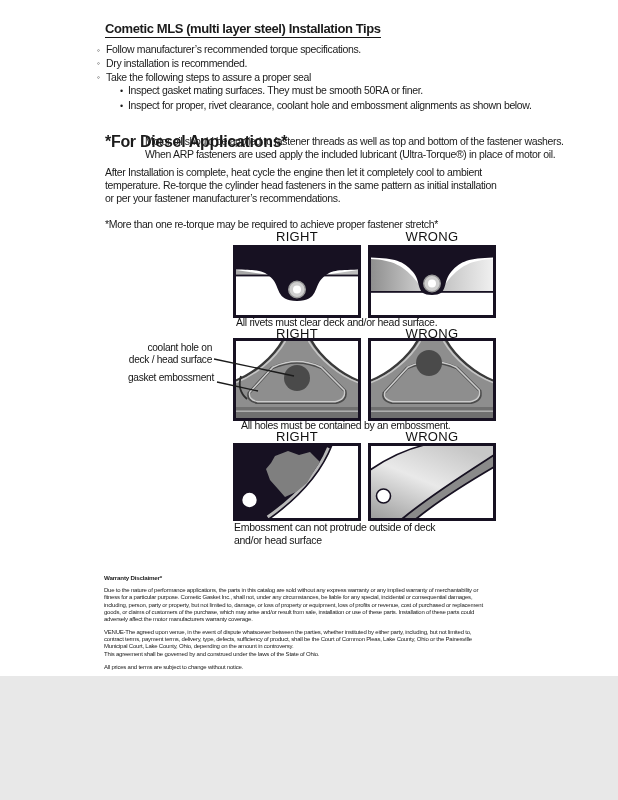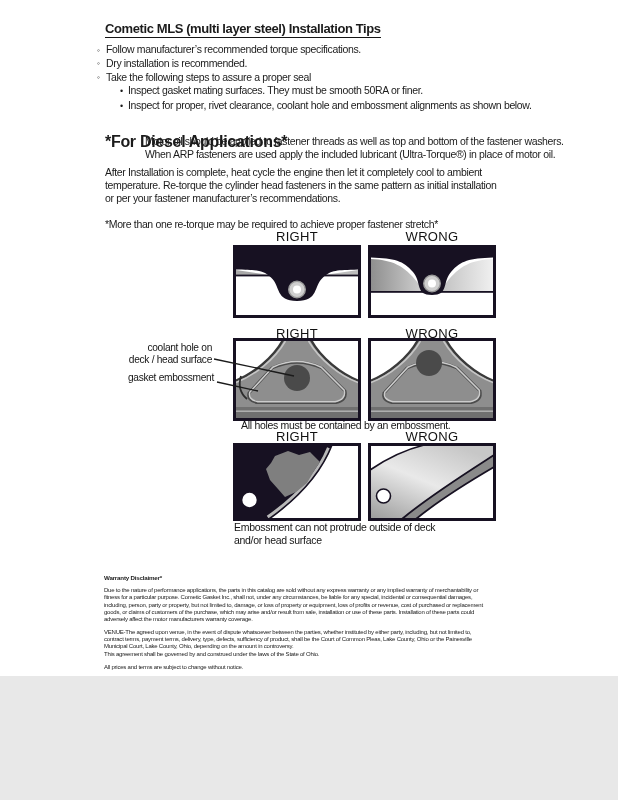--- a/index.html
+++ b/index.html
@@ -100,20 +100,21 @@
       <path d="M3,14 C24,15 36,20 50,38 L57,46.5 L3,46.5 Z" fill="url(#gw1)"></path>
       <path d="M125,14 C104,15 92,20 78,38 L71,46.5 L125,46.5 Z" fill="url(#gw2)"></path>
       <rect x="3" y="46" width="122" height="1.8" fill="#171122"></rect>
       <path d="M3,3 H125 V12.5 C101,13.5 93,15.5 83,27 C74,37.5 81,50 64,50 C47,50 54,37.5 45,27 C35,15.5 27,13.5 3,12.5 Z" fill="#171122"></path>
       <circle cx="64" cy="38.5" r="8.3" fill="#cfcfcf"></circle>
       <circle cx="64" cy="38.5" r="8.3" fill="none" stroke="#9a9a9a" stroke-width="1.4"></circle>
       <circle cx="64" cy="38.5" r="4" fill="#ffffff"></circle>
       <rect x="1.5" y="1.5" width="125" height="70" fill="none" stroke="#171122" stroke-width="3"></rect>
     </svg>
 
+    <div class="abs caption cap1">All rivets must clear deck and/or head surface.</div>
   </div>
 
   <div class="abs diag-row row2">
     <div class="abs rw-label lbl-left">RIGHT</div>
     <div class="abs rw-label lbl-right">WRONG</div>
 
     <div class="abs side-label sl1">coolant hole on
 deck / head surface</div>
     <div class="abs side-label sl2">gasket embossment</div>
 

